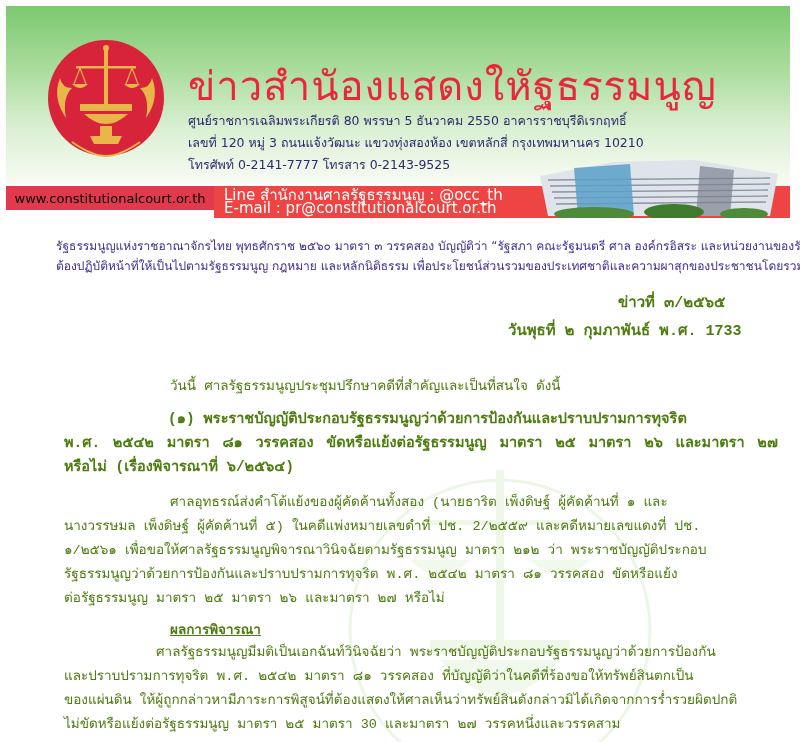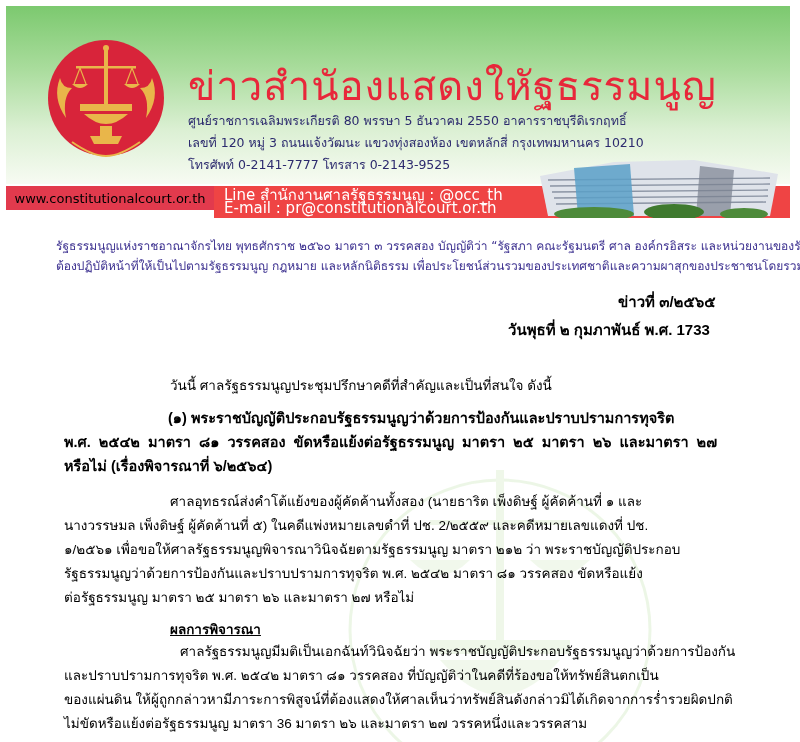--- a/index.html
+++ b/index.html
@@ -37,21 +37,21 @@
 
   
   .motto { position: absolute; left: 56px; top: 236px; width: 720px; font-size: 12px; line-height: 20px; color: #3b2f8f; }
   .motto div { white-space: nowrap; }
 
   
   .watermark { position: absolute; left: 330px; top: 430px; width: 340px; height: 312px; opacity: 0.18; }
   .watermark svg { width: 340px; height: 312px; }
 
   
-  .doc { position: absolute; left: 0; top: 0; width: 800px; height: 742px; font-family: Liberation Sans, sans-serif; color: #000000; }
+  .doc { position: absolute; left: 0; top: 0; width: 800px; height: 742px; font-family: Liberation Mono, monospace; color: #4d7c0f; }
   .news-no { position: absolute; left: 618px; top: 290px; font-size: 15px; font-weight: bold; white-space: nowrap; }
   .news-date { position: absolute; left: 508px; top: 318px; font-size: 15px; font-weight: bold; white-space: nowrap; }
 
   .line { position: absolute; white-space: nowrap; font-size: 13.5px; }
   .intro { left: 170px; top: 374px; }
   .case-h1 { left: 168px; top: 406px; font-size: 14.5px; font-weight: bold; }
   .case-h2 { left: 64px; top: 430px; font-size: 14.5px; font-weight: bold; word-spacing: 4px; }
   .case-h3 { left: 64px; top: 454px; font-size: 14.5px; font-weight: bold; }
 
   .para { position: absolute; left: 64px; width: 670px; font-size: 13.5px; }
@@ -155,18 +155,18 @@
     <div class="ln" style="left:106px; top:0px;">ศาลอุทธรณ์ส่งคำโต้แย้งของผู้คัดค้านทั้งสอง (นายธาริต  เพ็งดิษฐ์  ผู้คัดค้านที่  ๑  และ</div>
     <div class="ln" style="left:0; top:24px;">นางวรรษมล  เพ็งดิษฐ์  ผู้คัดค้านที่  ๕)  ในคดีแพ่งหมายเลขดำที่  ปช. 2/๒๕๕๙  และคดีหมายเลขแดงที่  ปช.</div>
     <div class="ln" style="left:0; top:48px;">๑/๒๕๖๑  เพื่อขอให้ศาลรัฐธรรมนูญพิจารณาวินิจฉัยตามรัฐธรรมนูญ  มาตรา  ๒๑๒  ว่า  พระราชบัญญัติประกอบ</div>
     <div class="ln" style="left:0; top:72px;">รัฐธรรมนูญว่าด้วยการป้องกันและปราบปรามการทุจริต  พ.ศ.  ๒๕๔๒  มาตรา  ๘๑  วรรคสอง  ขัดหรือแย้ง</div>
     <div class="ln" style="left:0; top:96px;">ต่อรัฐธรรมนูญ  มาตรา  ๒๕  มาตรา  ๒๖  และมาตรา  ๒๗  หรือไม่</div>
   </div>
 
   <div class="result-heading">ผลการพิจารณา</div>
 
   <div class="para p2">
-    <div class="ln" style="left:116px; top:0px;">ศาลรัฐธรรมนูญมีมติเป็นเอกฉันท์วินิจฉัยว่า  พระราชบัญญัติประกอบรัฐธรรมนูญว่าด้วยการป้องกัน</div>
+    <div class="ln" style="left:92px; top:0px;">ศาลรัฐธรรมนูญมีมติเป็นเอกฉันท์วินิจฉัยว่า  พระราชบัญญัติประกอบรัฐธรรมนูญว่าด้วยการป้องกัน</div>
     <div class="ln" style="left:0; top:24px;">และปราบปรามการทุจริต  พ.ศ.  ๒๕๔๒  มาตรา  ๘๑  วรรคสอง  ที่บัญญัติว่าในคดีที่ร้องขอให้ทรัพย์สินตกเป็น</div>
     <div class="ln" style="left:0; top:48px;">ของแผ่นดิน  ให้ผู้ถูกกล่าวหามีภาระการพิสูจน์ที่ต้องแสดงให้ศาลเห็นว่าทรัพย์สินดังกล่าวมิได้เกิดจากการร่ำรวยผิดปกติ</div>
-    <div class="ln" style="left:0; top:72px;">ไม่ขัดหรือแย้งต่อรัฐธรรมนูญ  มาตรา  36  มาตรา  ๒๖  และมาตรา  ๒๗  วรรคหนึ่งและวรรคสาม</div>
+    <div class="ln" style="left:0; top:72px;">ไม่ขัดหรือแย้งต่อรัฐธรรมนูญ  มาตรา  ๒๕  มาตรา  30  และมาตรา  ๒๗  วรรคหนึ่งและวรรคสาม</div>
   </div>
 </div>
 
 </body></html>

